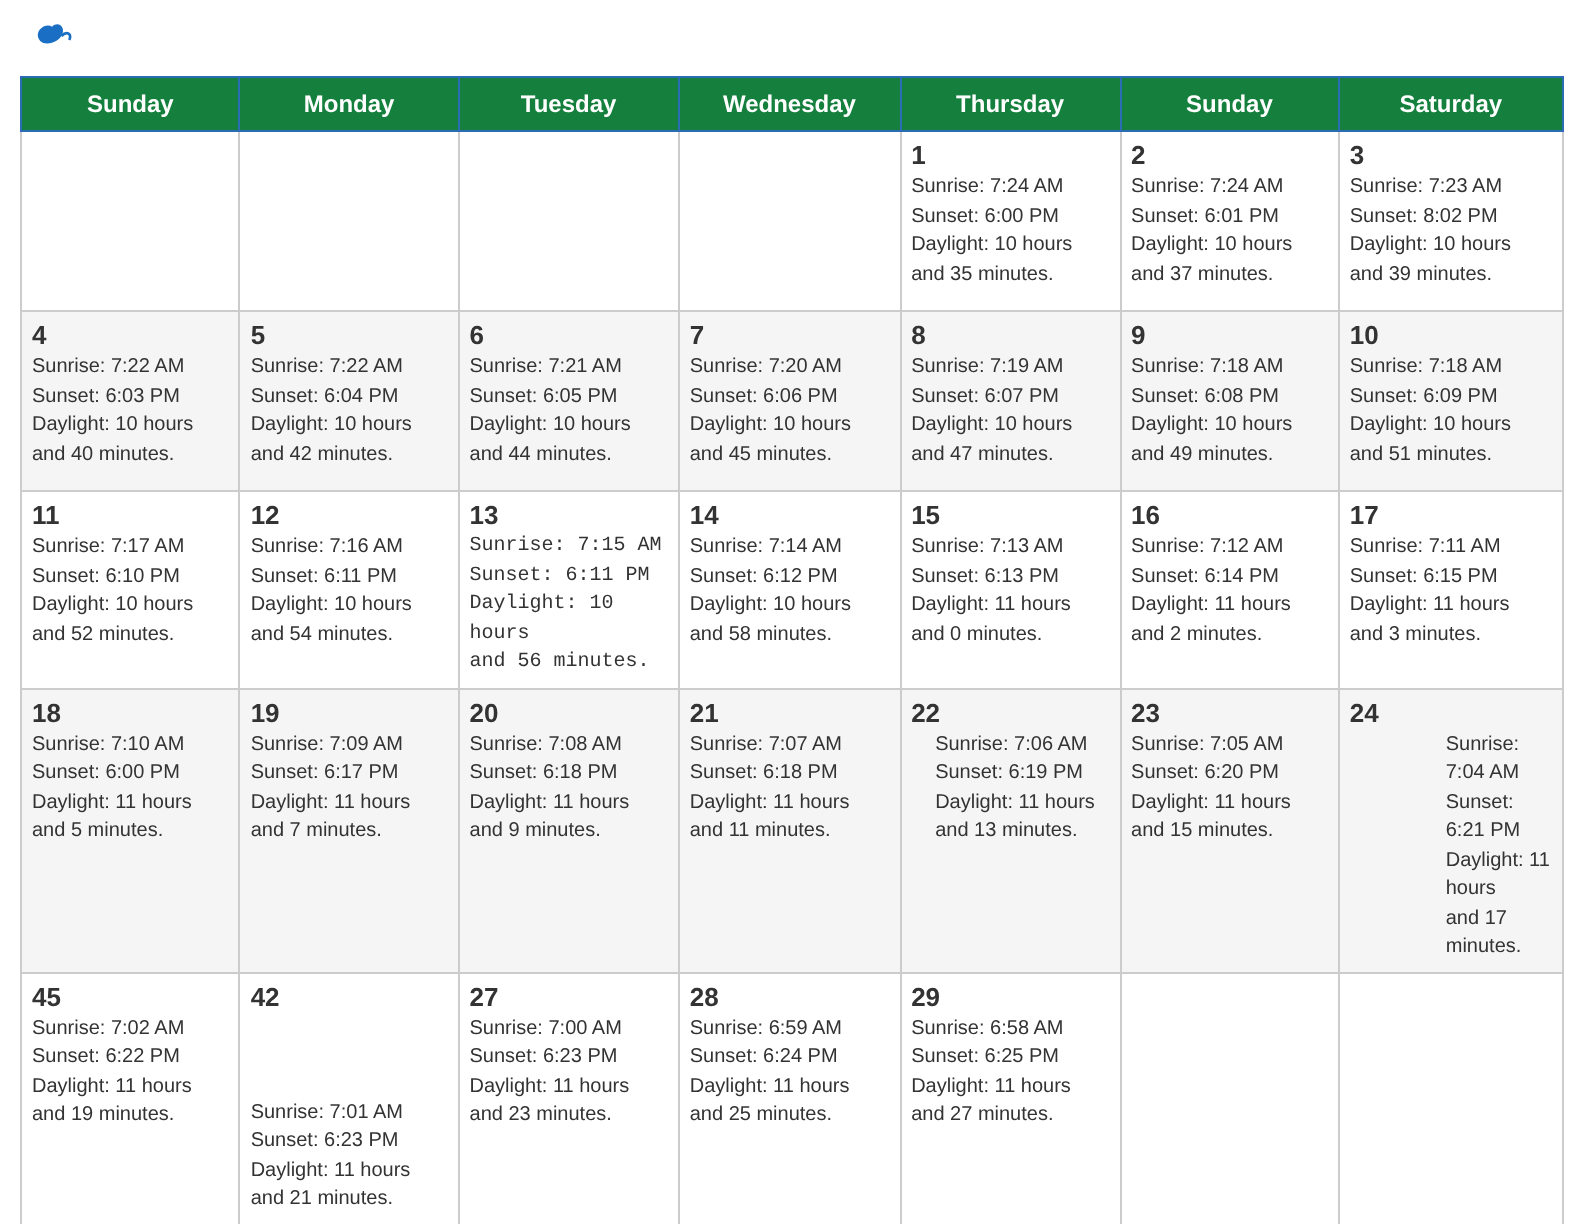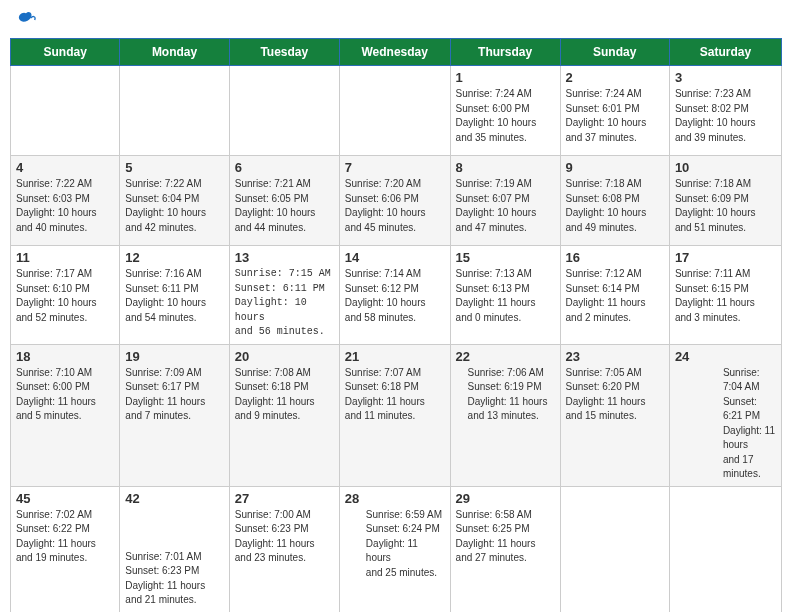--- a/index.html
+++ b/index.html
@@ -319,21 +319,21 @@
         </td>
         <td>
           <div class="day-number">27</div>
           <div class="day-info" style="white-space: pre-line;">Sunrise: 7:00 AM
 Sunset: 6:23 PM
 Daylight: 11 hours
 and 23 minutes.</div>
         </td>
         <td>
           <div class="day-number">28</div>
-          <div class="day-info" style="white-space: pre-line; margin-left: 21px;">Sunrise: 6:59 AM
+          <div class="day-info" style="white-space: pre-line;">Sunrise: 6:59 AM
 Sunset: 6:24 PM
 Daylight: 11 hours
 and 25 minutes.</div>
         </td>
         <td>
           <div class="day-number">29</div>
           <div class="day-info" style="white-space: pre-line;">Sunrise: 6:58 AM
 Sunset: 6:25 PM
 Daylight: 11 hours
 and 27 minutes.</div>

